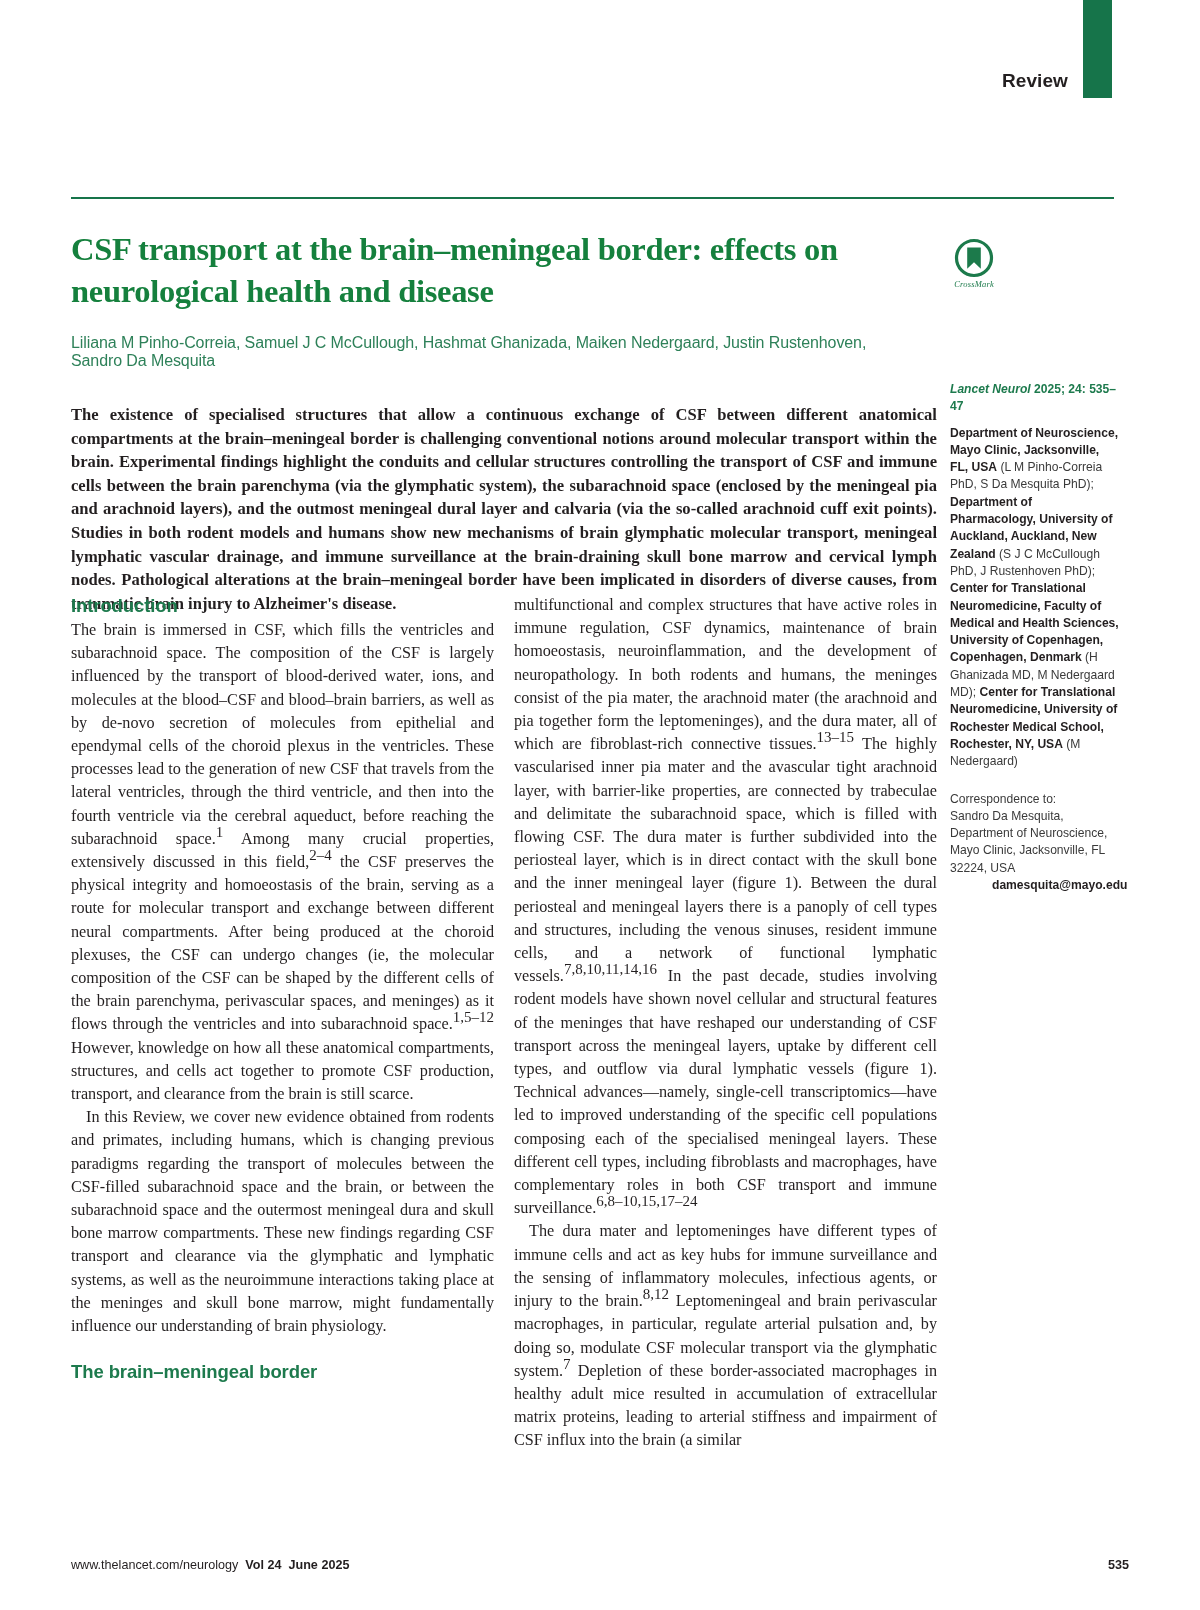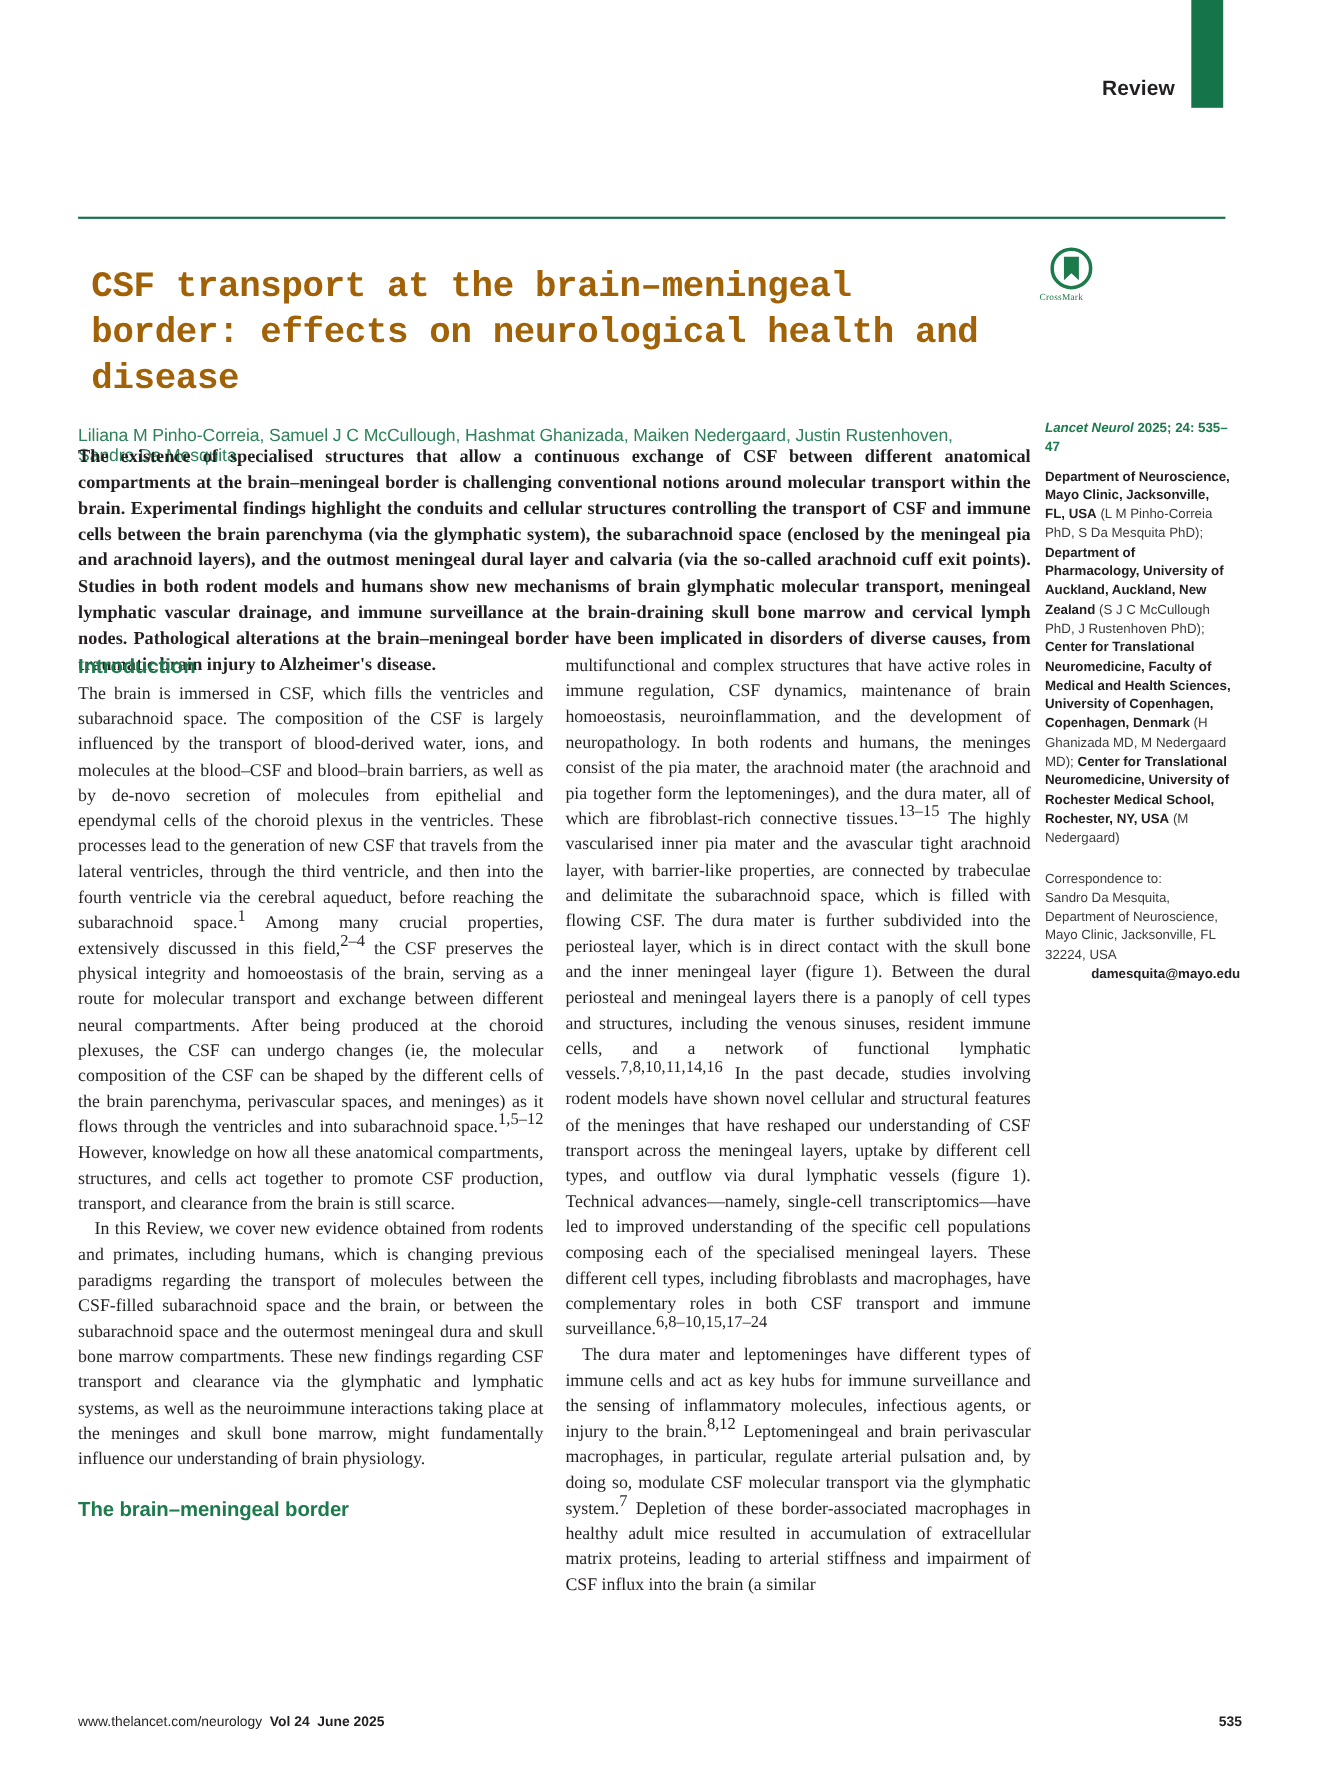--- a/index.html
+++ b/index.html
@@ -45,43 +45,44 @@
   }
 
   
   .title-block {
     position: absolute;
     top: 228px;
     left: 71px;
     width: 850px;
   }
   .paper-title {
-    font-family: Liberation Mono, monospace;
+    font-family: Liberation Serif, serif;
     font-weight: bold;
     font-size: 32.5px;
     line-height: 42px;
-    color: #a16207;
-    margin: 12px;
+    color: #15803d;
+    margin: 0;
     letter-spacing: -0.3px;
   }
   .authors {
     margin-top: 22px;
     font-family: "Liberation Sans", sans-serif;
     font-size: 16px;
     color: #2e8159;
     letter-spacing: -0.1px;
   }
 
   
   .crossmark {
     position: absolute;
-    top: 224px;
+    top: 238px;
     left: 945px;
     width: 58px;
-    text-align: left;
+    text-align: center;
+    font-style: italic;
   }
   .crossmark svg { display: block; margin: 0 auto; }
   .crossmark-label {
     font-family: "Liberation Serif", serif;
     font-size: 8.5px;
     color: #1c7a4b;
     margin-top: 1px;
     letter-spacing: 0.2px;
   }
 

